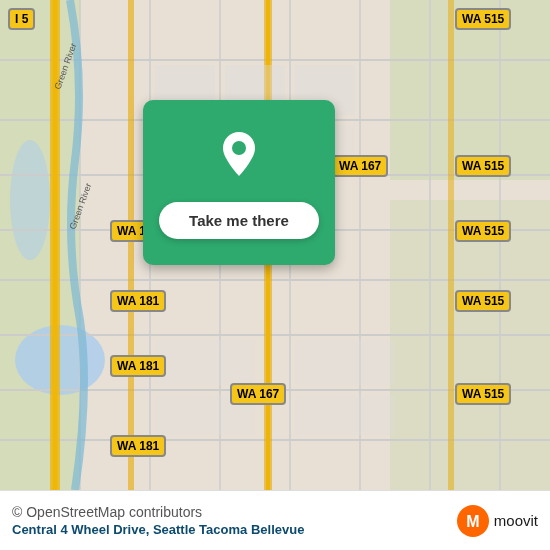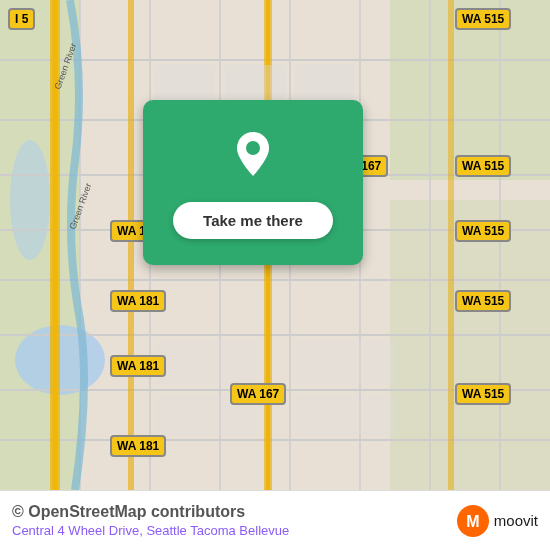--- a/index.html
+++ b/index.html
@@ -24,21 +24,21 @@
     #map-svg {
       width: 100%;
       height: 100%;
     }
 
     
     #location-card {
       position: absolute;
       top: 100px;
       left: 143px;
-      width: 220px;
+      width: 192px;
       height: 165px;
       background-color: #2eaa6e;
       border-radius: 10px;
       display: flex;
       flex-direction: column;
       align-items: center;
       justify-content: center;
       gap: 21px;
       box-shadow: 0 4px 12px rgba(0,0,0,0.3);
     }
@@ -72,29 +72,28 @@
       border-top: 1px solid #ddd;
     }
 
     #bottom-left {
       display: flex;
       flex-direction: column;
       gap: 2px;
     }
 
     #osm-credit {
-      font-size: 16px;
+      font-size: 14px;
       color: #555;
-      font-weight: bold;
     }
 
     #location-name {
       font-size: 13px;
-      font-weight: 400;
-      color: #8b5cf6;
+      font-weight: 700;
+      color: #0c4a6e;
     }
 
     #moovit-logo {
       display: flex;
       align-items: center;
       gap: 5px;
     }
 
     #moovit-icon {
       width: 32px;

